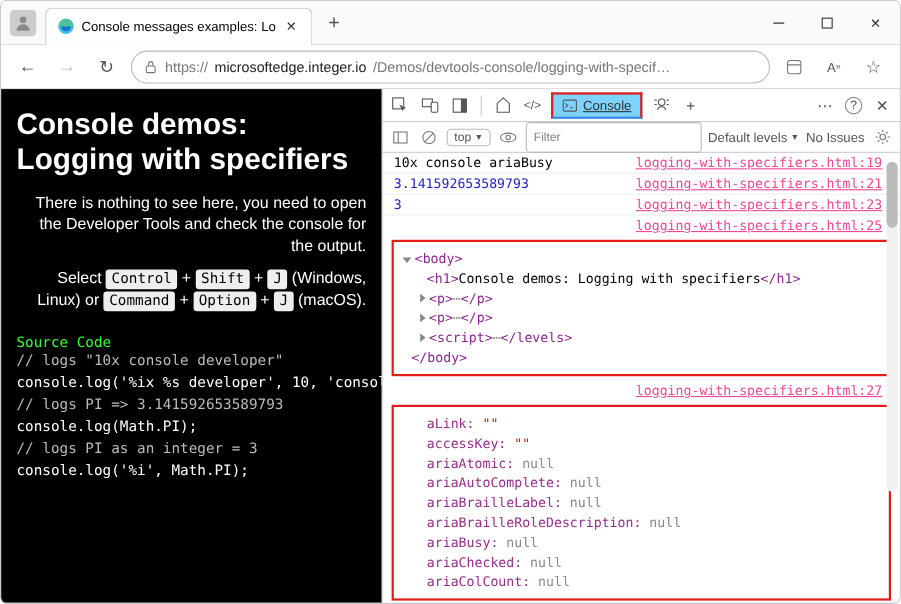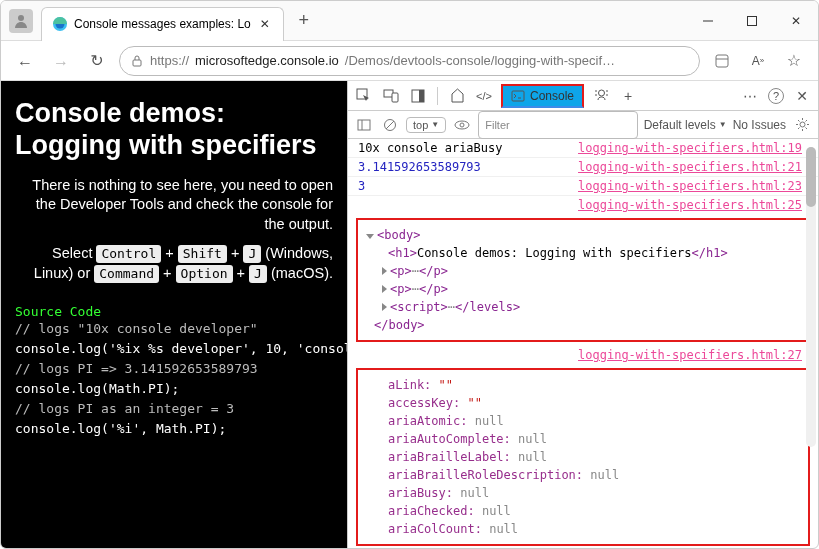--- a/index.html
+++ b/index.html
@@ -21,21 +21,21 @@
   .page { width: 346px; background: #000; color: #fff; padding: 16px 14px; overflow: hidden; font-size: 14.5px; }
   .page h1 { font-size: 27px; font-weight: 700; line-height: 1.2; margin-bottom: 14px; }
   .page p { margin-bottom: 10px; line-height: 1.35; text-align: right; }
   .kbd { display: inline-block; background: #eee; color: #000; border-radius: 3px; padding: 0 5px; font-family: Consolas, monospace; font-size: 13px; }
   .src-title { color: #3f3; font-family: Consolas, monospace; font-size: 13px; margin-top: 20px; }
   .src-line { font-family: Consolas, monospace; font-size: 13px; white-space: pre; line-height: 1.55; }
   .src-comment { color: #bbb; }
   .devtools { flex: 1; display: flex; flex-direction: column; border-left: 1px solid #ccc; position: relative; }
   .dt-tabs { height: 30px; display: flex; align-items: center; gap: 7px; padding: 0 6px; border-bottom: 1px solid #ccc; }
   .dt-icon { width: 20px; height: 20px; display: flex; align-items: center; justify-content: center; color: #555; font-size: 14px; }
-  .console-tab { display: flex; align-items: center; gap: 5px; border: 2px solid #e31b1b; background: #0ea5e9; padding: 3px 8px; font-size: 12px; color: #333; border-bottom: 2px solid #3e8be8; }
+  .console-tab { display: flex; align-items: center; gap: 5px; border: 2px solid #e31b1b; background: #7dd3fc; padding: 3px 8px; font-size: 12px; color: #333; border-bottom: 2px solid #3e8be8; text-decoration: underline; }
   .dt-tabs-right { margin-left: auto; display: flex; gap: 8px; align-items: center; }
   .dt-toolbar { height: 28px; display: flex; align-items: center; gap: 6px; padding: 0 6px; border-bottom: 1px solid #ccc; font-size: 12px; color: #555; }
   .tb-pill { border: 1px solid #bbb; border-radius: 4px; padding: 1px 6px; display: flex; align-items: center; gap: 3px; font-size: 11px; }
   .tb-filter { flex: 1; border: 1px solid #bbb; border-radius: 4px; height: 28px; padding: 0 6px; font-size: 11px; color: #888; display: flex; align-items: center; }
   .console-body { flex: 1; overflow: hidden; font-family: Consolas, monospace; font-size: 12px; position: relative; }
   .log-row { display: flex; justify-content: space-between; padding: 2px 16px 2px 10px; border-bottom: 1px solid #f0f0f0; }
   .log-link { color: #ec4899; text-decoration: underline; }
   .dom-block { border: 2px solid #e31b1b; margin: 4px 8px; padding: 6px 8px; line-height: 1.5; }
   .tag-name { color: #8a2691; }
   .tag-bracket { color: #8a2691; }
@@ -88,21 +88,21 @@
 <div class="addressbar">
   <div class="nav-btn">←</div>
   <div class="nav-btn" style="color:#bbb">→</div>
   <div class="nav-btn">↻</div>
   <div class="url-box">
     <svg width="14" height="14" viewBox="0 0 14 14">
         <rect x="3" y="6" width="8" height="6" rx="1" fill="none" stroke="#777"></rect>
         <path d="M5 6V4a2 2 0 0 1 4 0v2" fill="none" stroke="#777"></path>
       </svg>
     <span>https://</span>
-      <span class="url-host">microsoftedge.console.io</span>
+      <span class="url-host">microsoftedge.integer.io</span>
       <span>/Demos/devtools-console/logging-with-specif…</span>
   </div>
   <div class="nav-btn">
       <svg width="16" height="16" viewBox="0 0 16 16">
         <rect x="2" y="2" width="12" height="12" rx="2" fill="none" stroke="#777"></rect>
         <line x1="2" y1="6" x2="14" y2="6" stroke="#777"></line>
       </svg>
     </div>
   <div class="nav-btn" style="font-size:12px;">A<sup style="font-size:8px">»</sup></div>
   <div class="nav-btn">☆</div>

